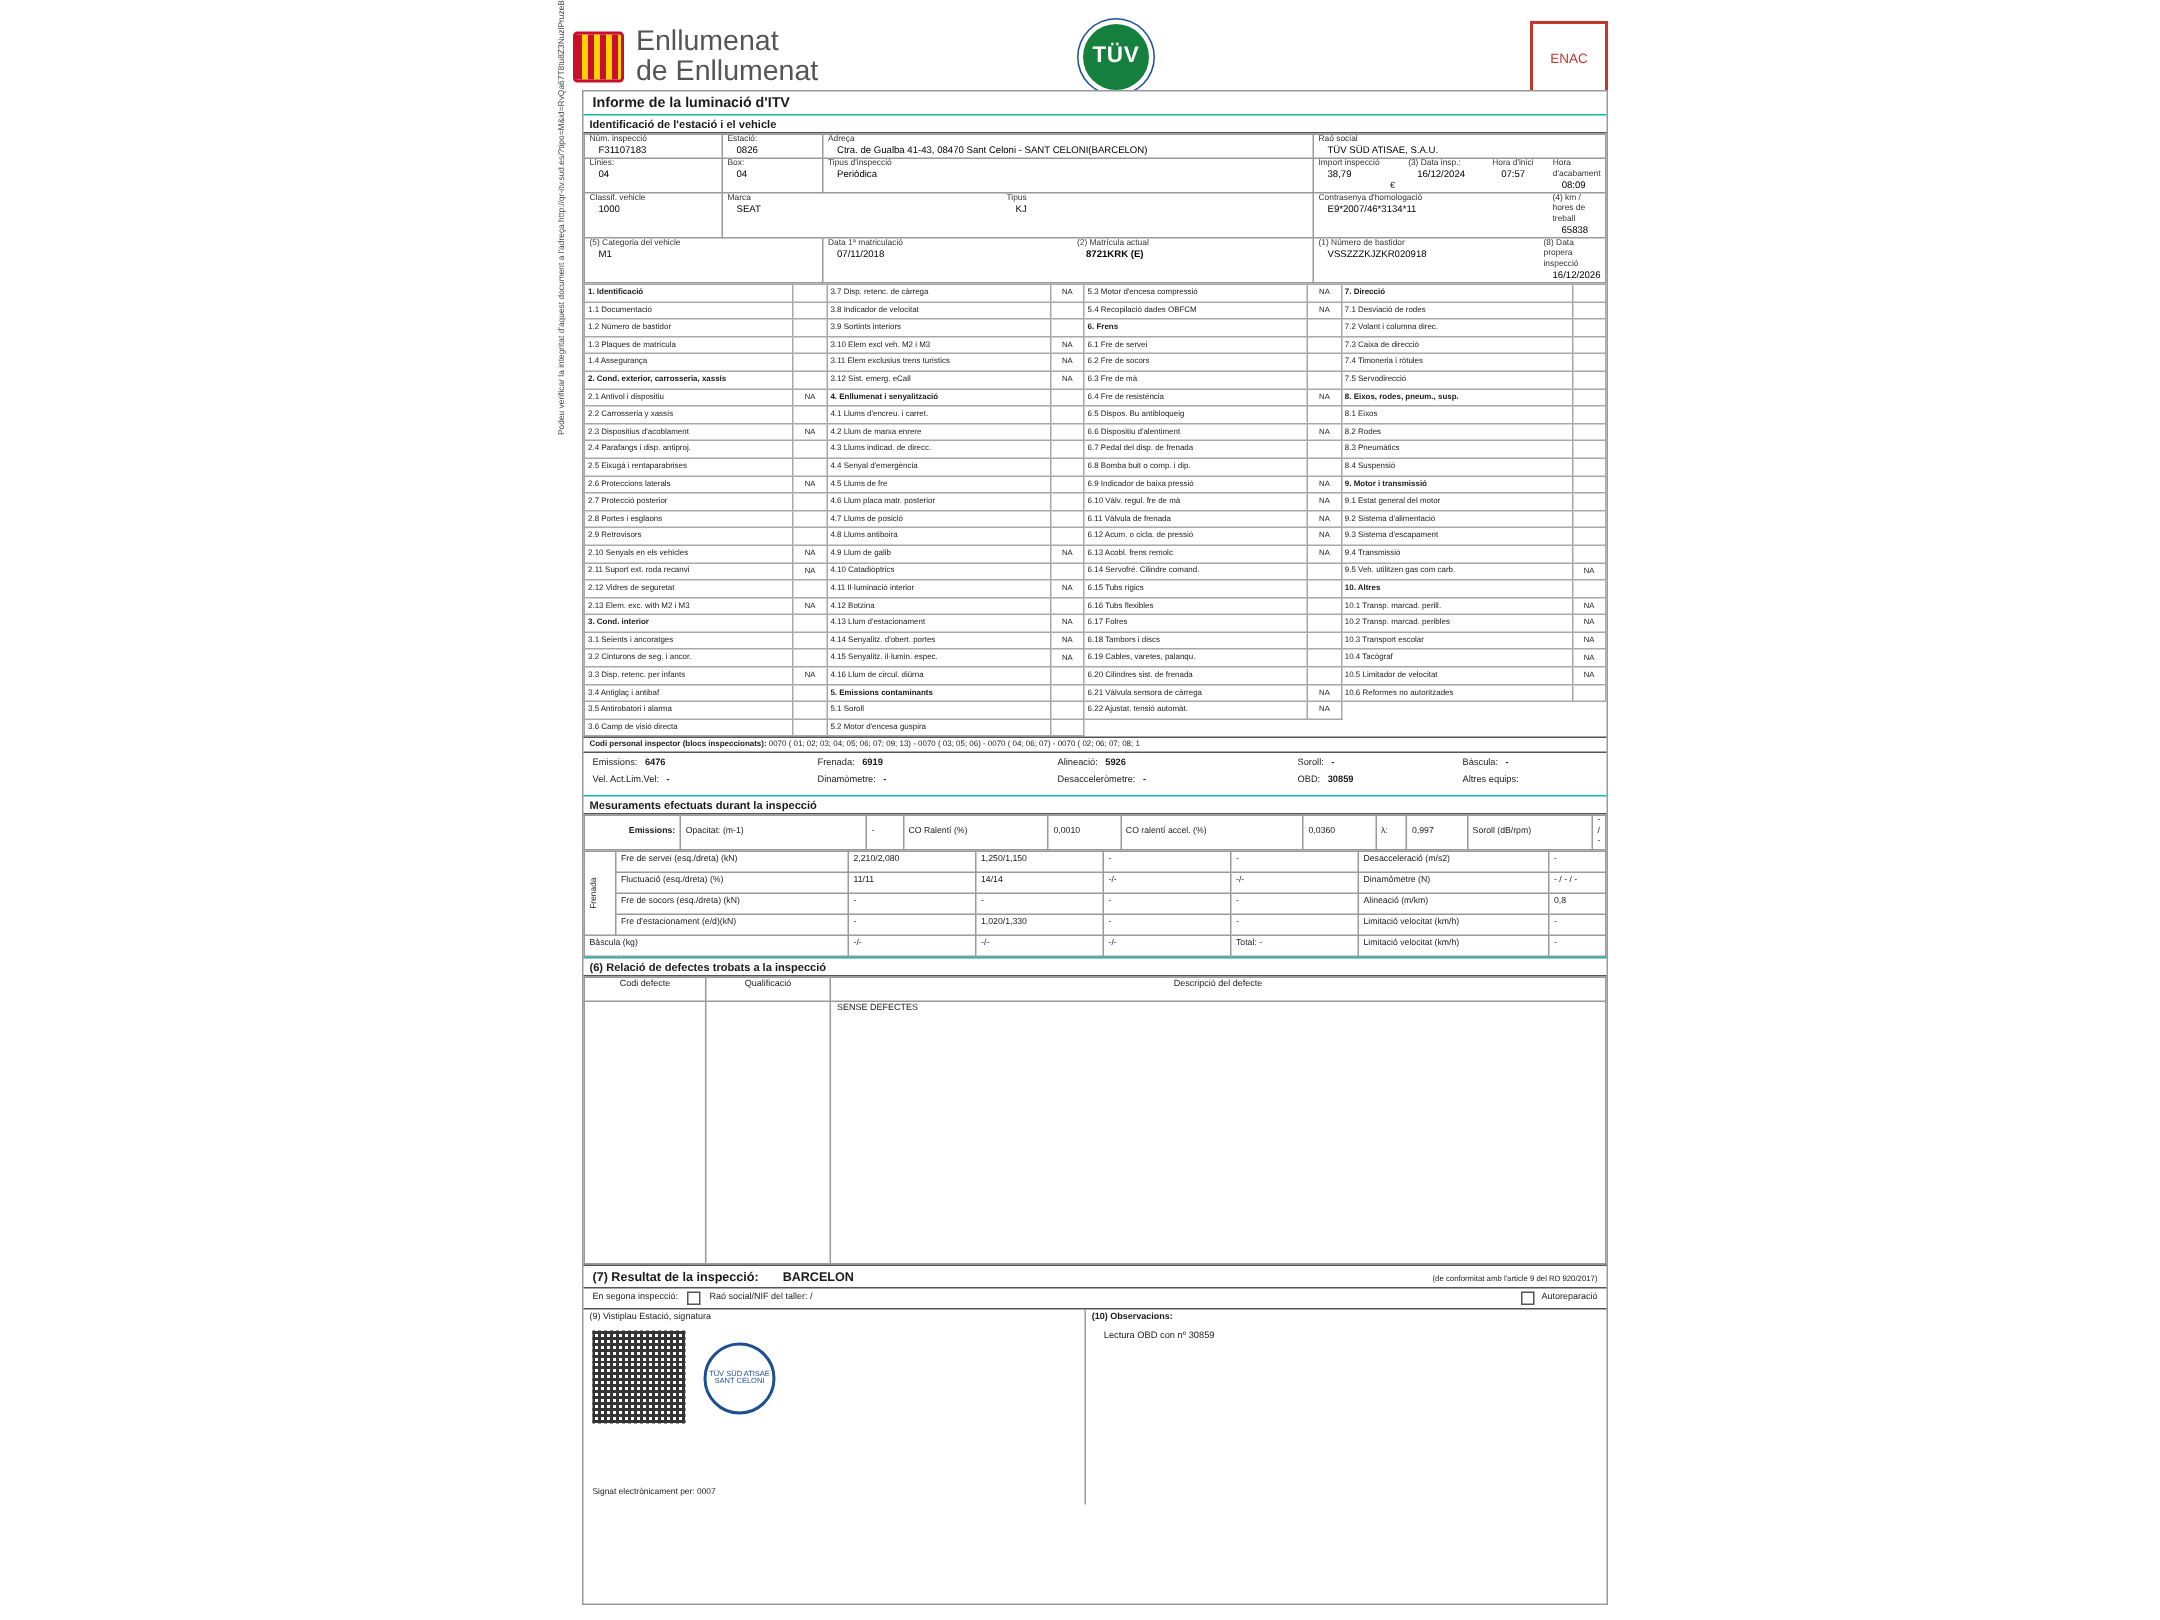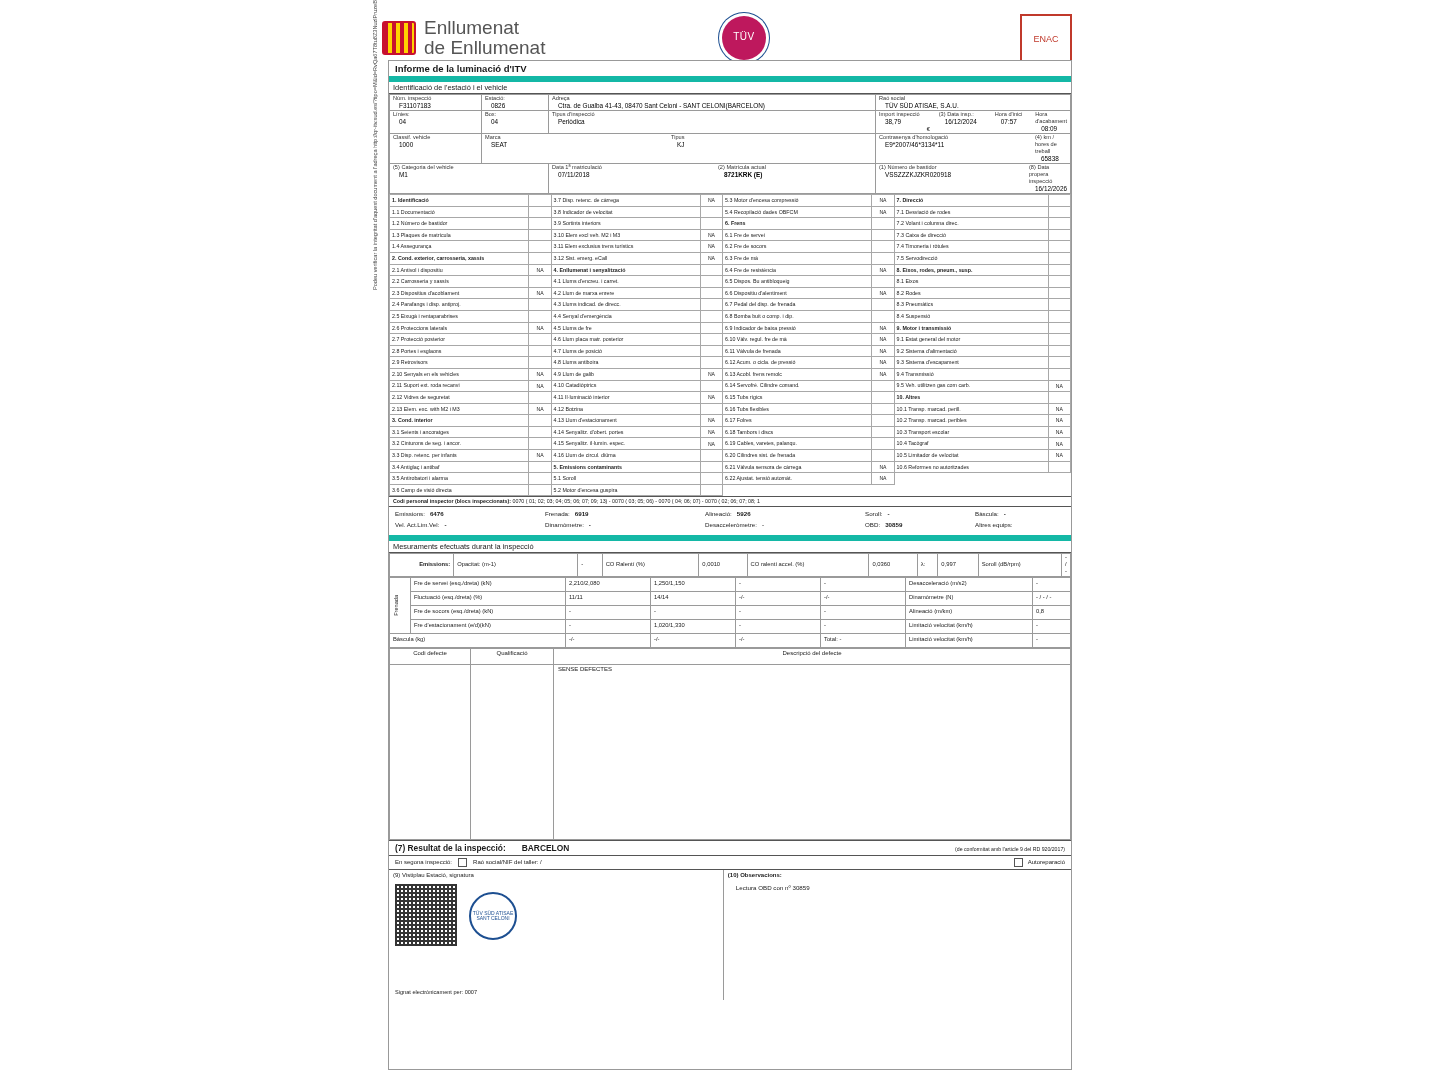--- a/index.html
+++ b/index.html
@@ -7,36 +7,36 @@
   .page{position:relative;width:1440px;height:1080px;}
 
   
   .logos{position:absolute;top:8px;left:0;width:1440px;height:58px;}
   .gencat{position:absolute;left:382px;top:10px;display:flex;align-items:center;gap:8px;}
   .gencat .flag{width:34px;height:34px;background:
      repeating-linear-gradient(90deg,#c8102e 0 4px,#ffd200 4px 8px);
      border:2px solid #c8102e;border-radius:3px;box-sizing:border-box;}
   .gencat .txt{font-size:19px;color:#555;line-height:1.05;}
   .tuv{position:absolute;left:722px;top:8px;width:44px;height:44px;border-radius:50%;
-       background:#be185d;color:#fff;display:flex;align-items:center;justify-content:center;
-       font-size:10px;font-weight:normal;letter-spacing:.5px;
+       background:#15803d;color:#fff;display:flex;align-items:center;justify-content:center;
+       font-size:15px;font-weight:bold;letter-spacing:.5px;
        box-shadow:0 0 0 3px #fff,0 0 0 4px #1d4f91;}
   .tuv span{transform:translateY(-2px);}
   .enac{position:absolute;left:1020px;top:6px;width:48px;height:48px;border:2px solid #c0392b;
         color:#c0392b;font-size:9px;display:flex;align-items:center;justify-content:center;
         text-align:center;line-height:1.1;}
 
   
   .sheet{position:absolute;left:388px;top:60px;width:682px;height:1008px;
          border:1px solid #999;background:#fff;font-size:6.2px;line-height:1.25;}
   .vert{position:absolute;left:372px;top:290px;width:420px;transform:rotate(-90deg);
         transform-origin:left top;font-size:5.6px;color:#444;white-space:nowrap;}
 
   .sec-title{font-weight:bold;font-size:9.5px;padding:2px 4px 1px 6px;}
-  .bar{font-weight:normal;font-size:7.4px;padding:1px 4px;border-top:6px solid #14b8a6;border-bottom:1px solid #555;}
+  .bar{font-weight:bold;font-size:7.4px;padding:1px 4px;border-top:1px solid #14b8a6;border-bottom:1px solid #555;}
   .bar2{font-weight:bold;font-size:7.4px;padding:1px 4px;border-bottom:1px solid #555;}
 
   table{border-collapse:collapse;width:100%;}
   .idt td{border:1px solid #9a9a9a;padding:0 3px;vertical-align:top;height:15px;}
   .lbl{font-size:5.6px;color:#333;display:block;}
   .val{font-size:6.4px;color:#000;display:block;padding-left:6px;}
   .cval{font-size:6.4px;font-weight:bold;}
 
   
   .abast{font-size:5.3px;}
@@ -633,20 +633,21 @@
             <td>-/-</td>
             <td>-/-</td>
             <td>-/-</td>
             <td>Total:  -</td>
             <td>Limitació velocitat (km/h)</td>
             <td>-</td>
           </tr>
         </tbody>
     </table>
 
+    <div class="bar">(6) Relació de defectes trobats a la inspecció</div>
 
     <table class="def">
       <tbody>
           <tr>
         <td class="hdr" style="width:72px">Codi defecte</td>
         <td class="hdr" style="width:74px">Qualificació</td>
         <td class="hdr">Descripció del defecte</td>
       </tr>
       <tr>
         <td style="height:172px;vertical-align:top"></td>

